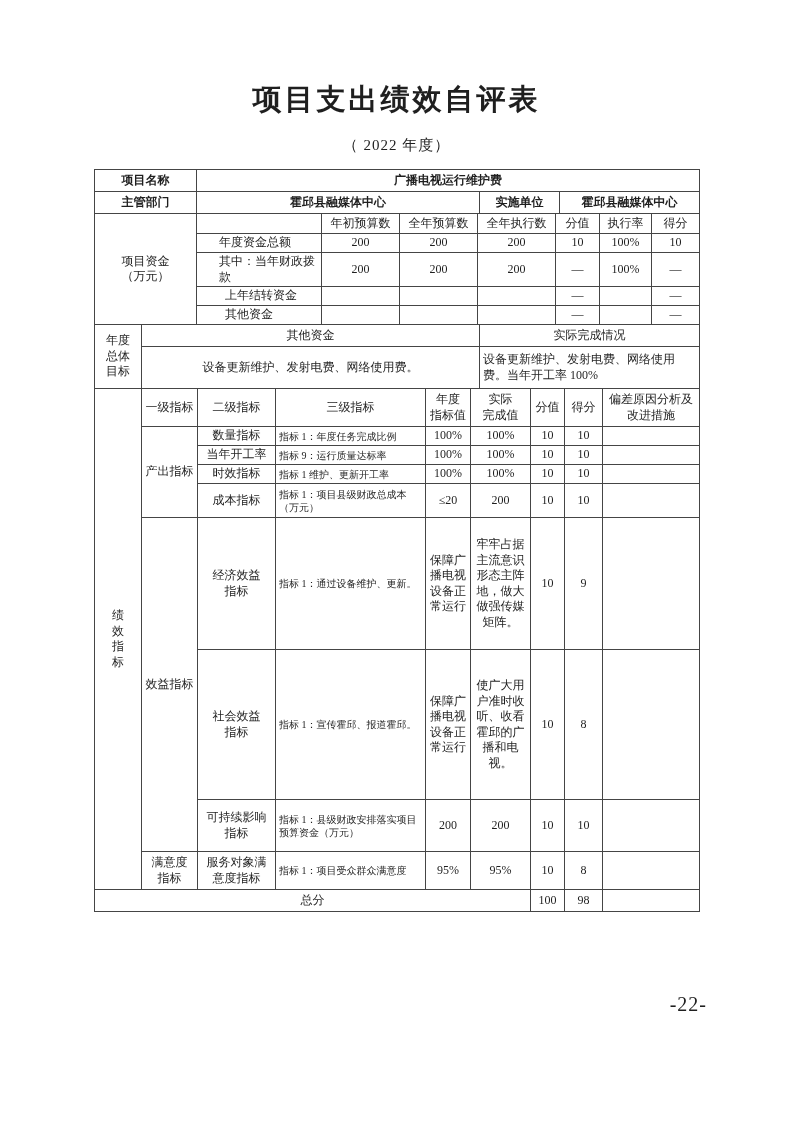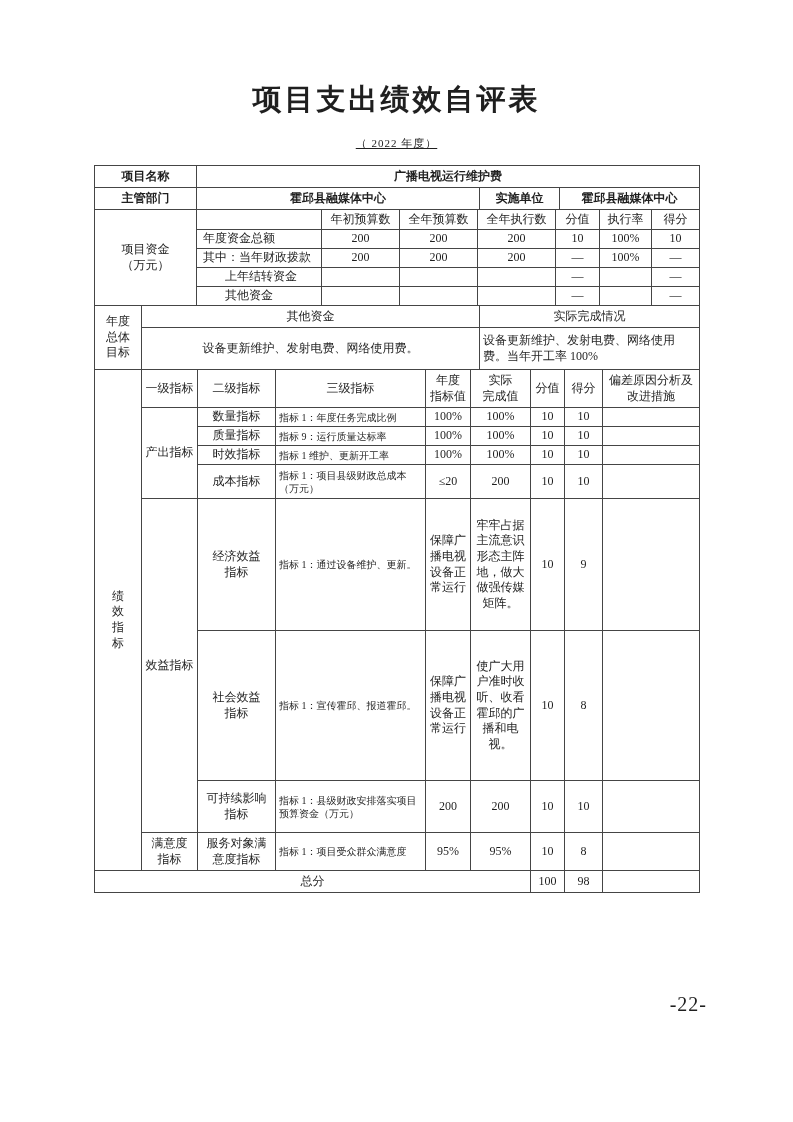--- a/index.html
+++ b/index.html
@@ -16,23 +16,22 @@
     margin-top: 80px;
     text-align: center;
     font-size: 29px;
     font-weight: bold;
     letter-spacing: 3px;
     font-family: "Liberation Sans", sans-serif;
   }
   .subtitle {
     margin-top: 16px;
     text-align: center;
-    font-size: 11px;
+    font-size: 15px;
     letter-spacing: 1px;
-    text-decoration: underline;
   }
 
   .tables { margin: 14px 0 0 94px; width: 605px; }
 
   table {
     border-collapse: collapse;
     table-layout: fixed;
     width: 605px;
     margin-top: -1px;
   }
@@ -42,21 +41,21 @@
     text-align: center;
     vertical-align: middle;
     padding: 1px 3px;
     font-size: 12px;
     line-height: 1.3;
     word-break: break-all;
   }
   .bold td { font-weight: bold; }
   .left { text-align: left; }
   .indent { text-align: left; padding-left: 28px; }
-  .pad6 { padding-left: 6px; }
+  .pad6 { padding-left: 22px; }
   .pre { white-space: pre-line; }
   .l3 { font-size: 10px; text-align: left; padding-left: 3px; }
 
   .h19 { height: 19px; }
   .h20 { height: 20px; }
   .h22 { height: 22px; }
   .h34 { height: 34px; }
   .h38 { height: 38px; }
   .h42 { height: 42px; }
   .h52 { height: 52px; }
@@ -219,21 +218,21 @@
           <td rowspan="4" class="pre">产出指标</td>
           <td>数量指标</td>
           <td class="l3">指标 1：年度任务完成比例</td>
           <td>100%</td>
           <td>100%</td>
           <td>10</td>
           <td>10</td>
           <td></td>
         </tr>
         <tr class="h19">
-          <td>质量指标</td>
+          <td>当年开工率</td>
           <td class="l3">指标 9：运行质量达标率</td>
           <td>100%</td>
           <td>100%</td>
           <td>10</td>
           <td>10</td>
           <td></td>
         </tr>
         <tr class="h19">
           <td>时效指标</td>
           <td class="l3">指标 1 维护、更新开工率</td>

